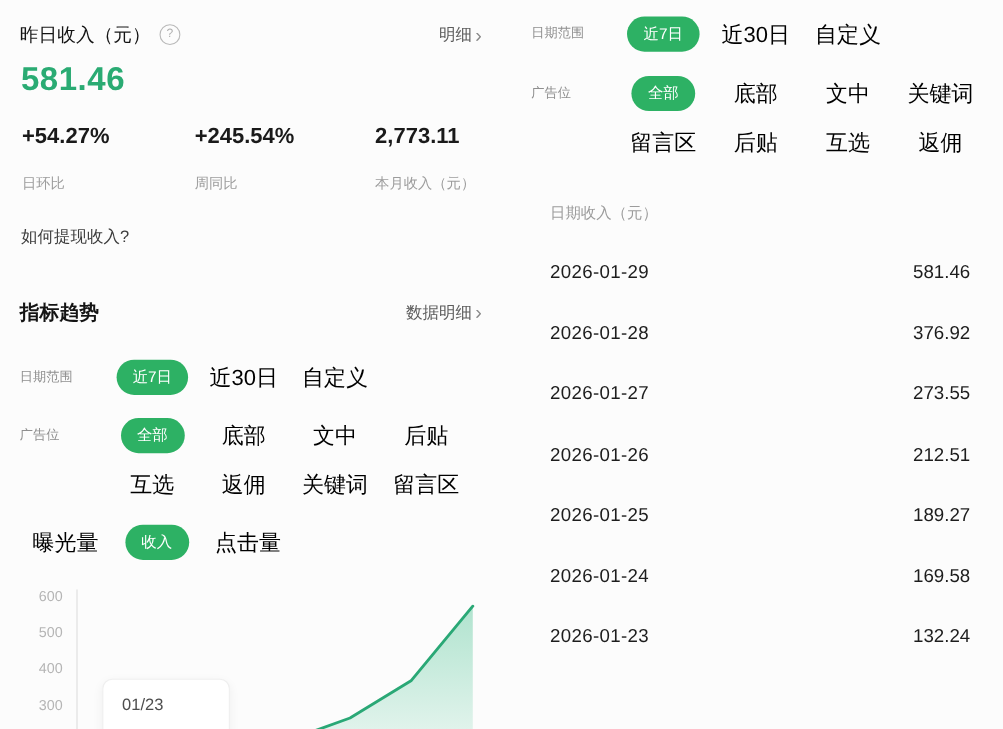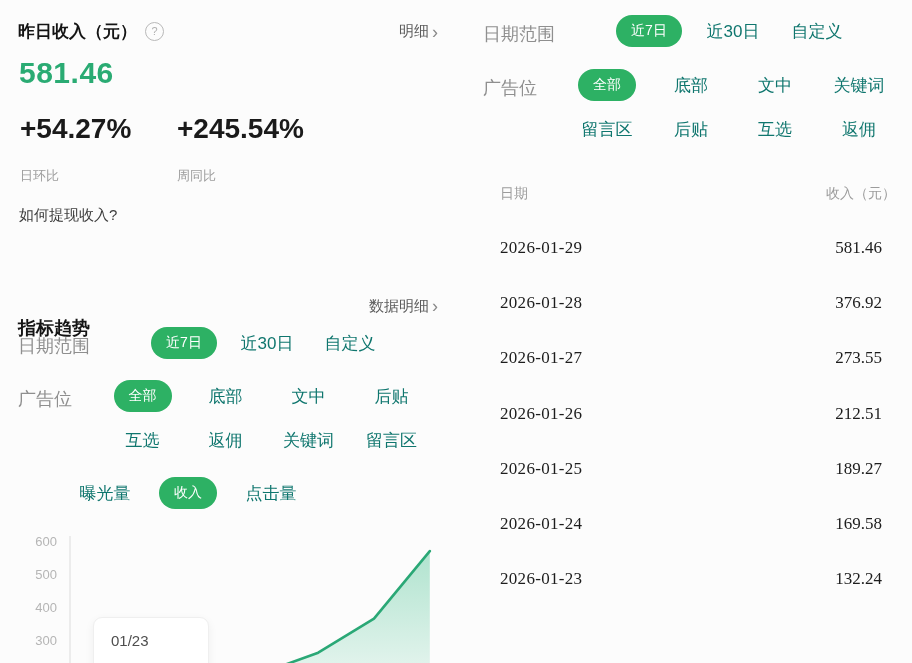--- a/index.html
+++ b/index.html
@@ -1,66 +1,66 @@
 <!DOCTYPE html>
 <html><head>
 <meta charset="utf-8">
 <style>
   html,body{margin:0;padding:0;}
   body{font-family:"Liberation Sans","DejaVu Sans",sans-serif;background:#fff;}
   #app{position:relative;width:912px;height:663px;background:#fcfcfc;overflow:hidden;color:#1d1d1d;}
 
   
   .income-header{position:absolute;left:18px;top:20px;width:420px;display:flex;align-items:center;}
-  .income-title{font-size:17px;font-weight:bold;color:#141414;}
+  .income-title{font-size:17px;font-weight:normal;color:#141414;}
   .help-icon{display:inline-block;width:17px;height:17px;border:1.4px solid #b9b9b9;border-radius:50%;
     color:#b0b0b0;font-size:11px;line-height:17px;text-align:center;margin-left:8px;}
   .detail-link{margin-left:auto;font-size:15px;color:#5c5c5c;cursor:pointer;display:flex;align-items:center;}
   .chev{font-size:18px;color:#8a8a8a;margin-left:3px;line-height:1;}
 
   .main-value{position:absolute;left:19px;top:56px;font-size:30px;font-weight:600;color:#2aab73;letter-spacing:.5px;}
 
   .stat{position:absolute;top:113px;}
-  .stat .v{font-size:28px;font-weight:600;color:#1a1a1a;}
+  .stat .v{font-size:20px;font-weight:600;color:#1a1a1a;}
   .stat .l{font-size:13px;color:#9c9c9c;margin-top:22px;}
   .stat1{left:20px;} .stat2{left:177px;} .stat3{left:341px;}
 
   .withdraw-link{position:absolute;left:19px;top:206px;font-size:15px;color:#3d3d3d;cursor:pointer;}
 
   .trend-header{position:absolute;left:18px;top:272px;width:420px;display:flex;align-items:center;}
-  .trend-title{font-size:18px;font-weight:bold;color:#141414;margin-top:44px;}
+  .trend-title{font-size:18px;font-weight:bold;color:#141414;}
 
   .filters{position:absolute;left:18px;top:327px;width:430px;}
   .filter-row{display:flex;margin-bottom:21px;}
-  .filter-label{width:79px;font-size:18px;color:#8f8f8f;padding-top:7px;flex:none;}
-  .filter-options{display:flex;flex-wrap:wrap;width:340px;row-gap:12px;justify-content:center;}
+  .filter-label{width:79px;font-size:12px;color:#8f8f8f;padding-top:7px;flex:none;}
+  .filter-options{display:flex;flex-wrap:wrap;width:340px;row-gap:12px;}
   .opt-cell{width:83px;height:32px;display:flex;align-items:center;justify-content:center;flex:none;}
-  .opt{font-size:17px;color:#0f766e;cursor:pointer;}
+  .opt{font-size:20px;color:#000000;cursor:pointer;}
   .pill{background:#2db164;color:#fff;font-size:14px;padding:7px 15px;border-radius:17px;}
 
   
   .filters-r{position:absolute;left:483px;top:15px;width:425px;}
   .filters-r .filter-label{width:78px;}
   .filters-r .filter-options{width:344px;}
   .filters-r .opt-cell{width:84px;}
   .filters-r .filter-row{margin-bottom:22px;}
 
   
   .chart-wrap{position:absolute;left:0;top:530px;width:455px;height:133px;}
   .ytick{position:absolute;left:17px;width:40px;text-align:right;font-size:13px;color:#b5b5b5;}
   .tooltip{position:absolute;left:93px;top:617px;width:116px;height:82px;background:#fff;
     border:1px solid #efefef;border-radius:9px;box-shadow:0 3px 10px rgba(0,0,0,.06);padding:14px 0 0 17px;box-sizing:border-box;}
   .tooltip .t-date{font-size:15px;color:#4e4e4e;}
   .tooltip .t-row{display:flex;align-items:center;margin-top:13px;}
   .tooltip .t-val{font-size:14px;color:#333;}
 
   
-  .table-header{position:absolute;left:500px;right:16px;top:185px;display:flex;justify-content:space-between;
+  .table-header{position:absolute;left:500px;right:26px;top:185px;display:flex;
     font-size:14px;color:#9c9c9c;}
-  .rev-table{position:absolute;left:500px;right:30px;top:220px;font-family:Liberation Serif, serif;}
+  .rev-table{position:absolute;left:500px;right:30px;top:220px;}
   .rev-row{height:55.3px;display:flex;justify-content:space-between;align-items:center;}
   .rev-row .date{font-size:17px;color:#1d1d1d;letter-spacing:.3px;}
   .rev-row .amt{font-size:17px;color:#1d1d1d;}
 </style>
 </head>
 <body>
 
 <div id="app">
 
   <div class="income-header">
@@ -74,20 +74,24 @@
 
   <div class="main-value">581.46</div>
 
   <div class="stat stat1">
     <div class="v">+54.27%</div>
     <div class="l">日环比</div>
   </div>
   <div class="stat stat2">
     <div class="v">+245.54%</div>
     <div class="l">周同比</div>
+  </div>
+  <div class="stat stat3">
+    <div class="v">2,773.11</div>
+    <div class="l">本月收入（元）</div>
   </div>
 
   <div class="withdraw-link">如何提现收入?</div>
 
   <div class="trend-header">
     <span class="trend-title">指标趋势</span>
     <span class="detail-link">
       <span>数据明细</span>
       <span class="chev">›</span>
     </span>

